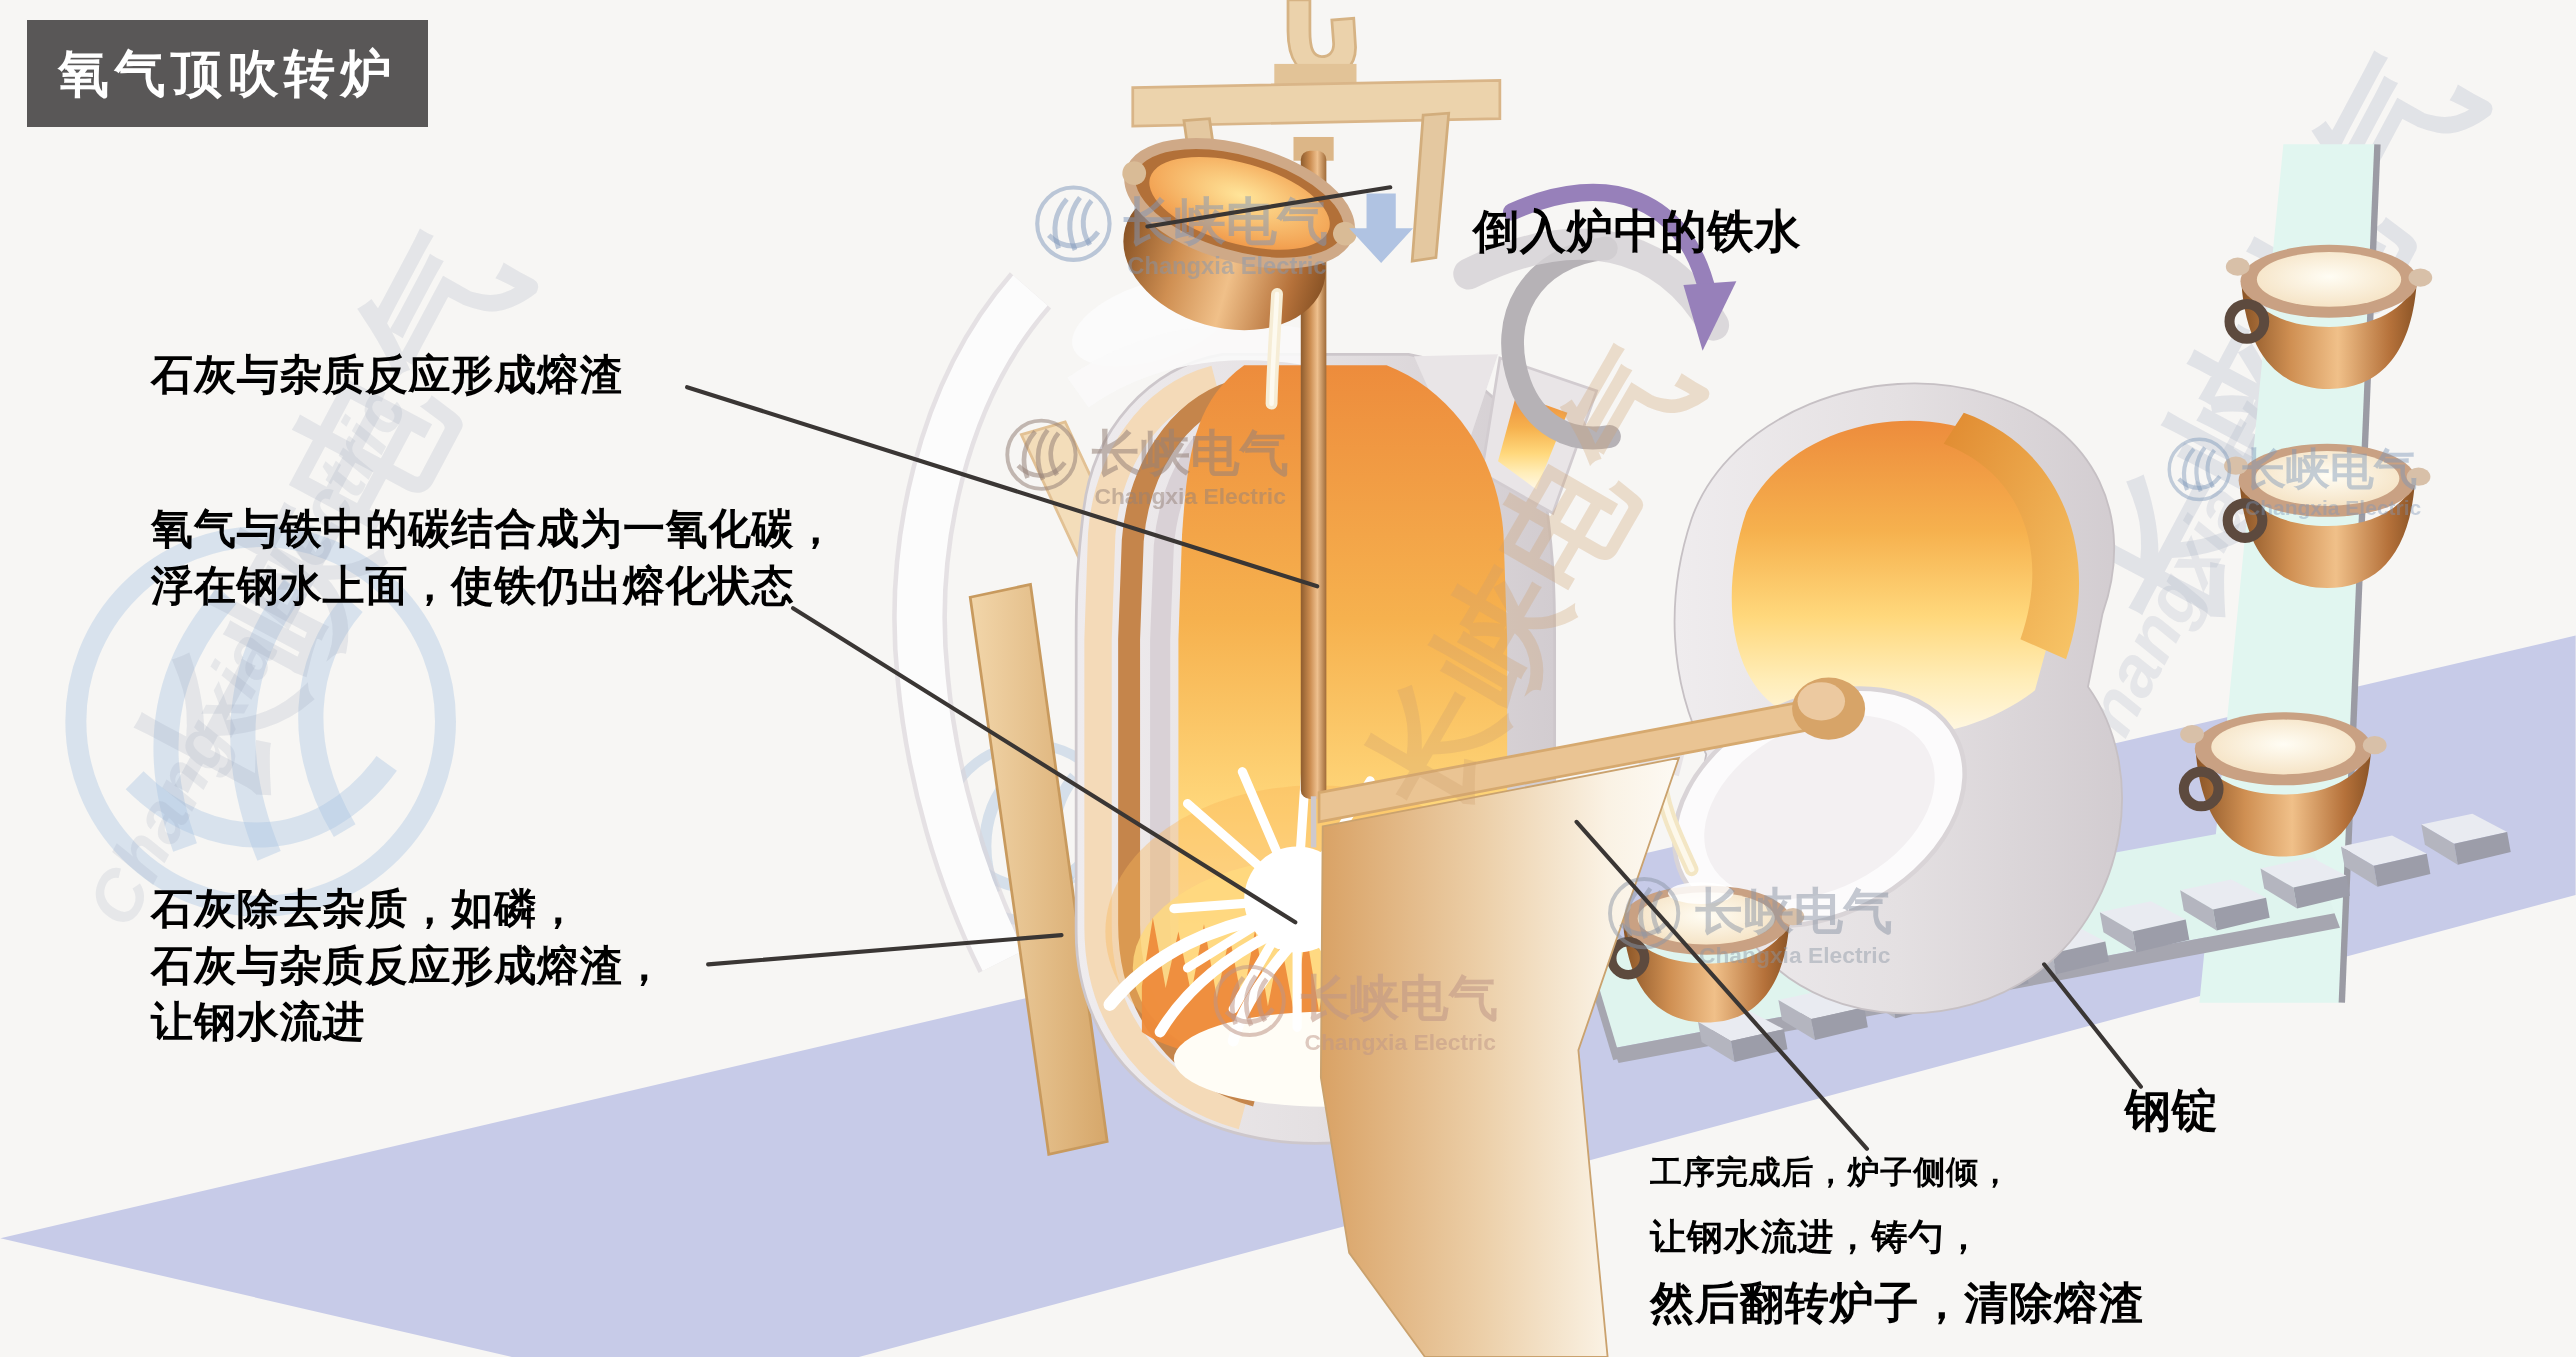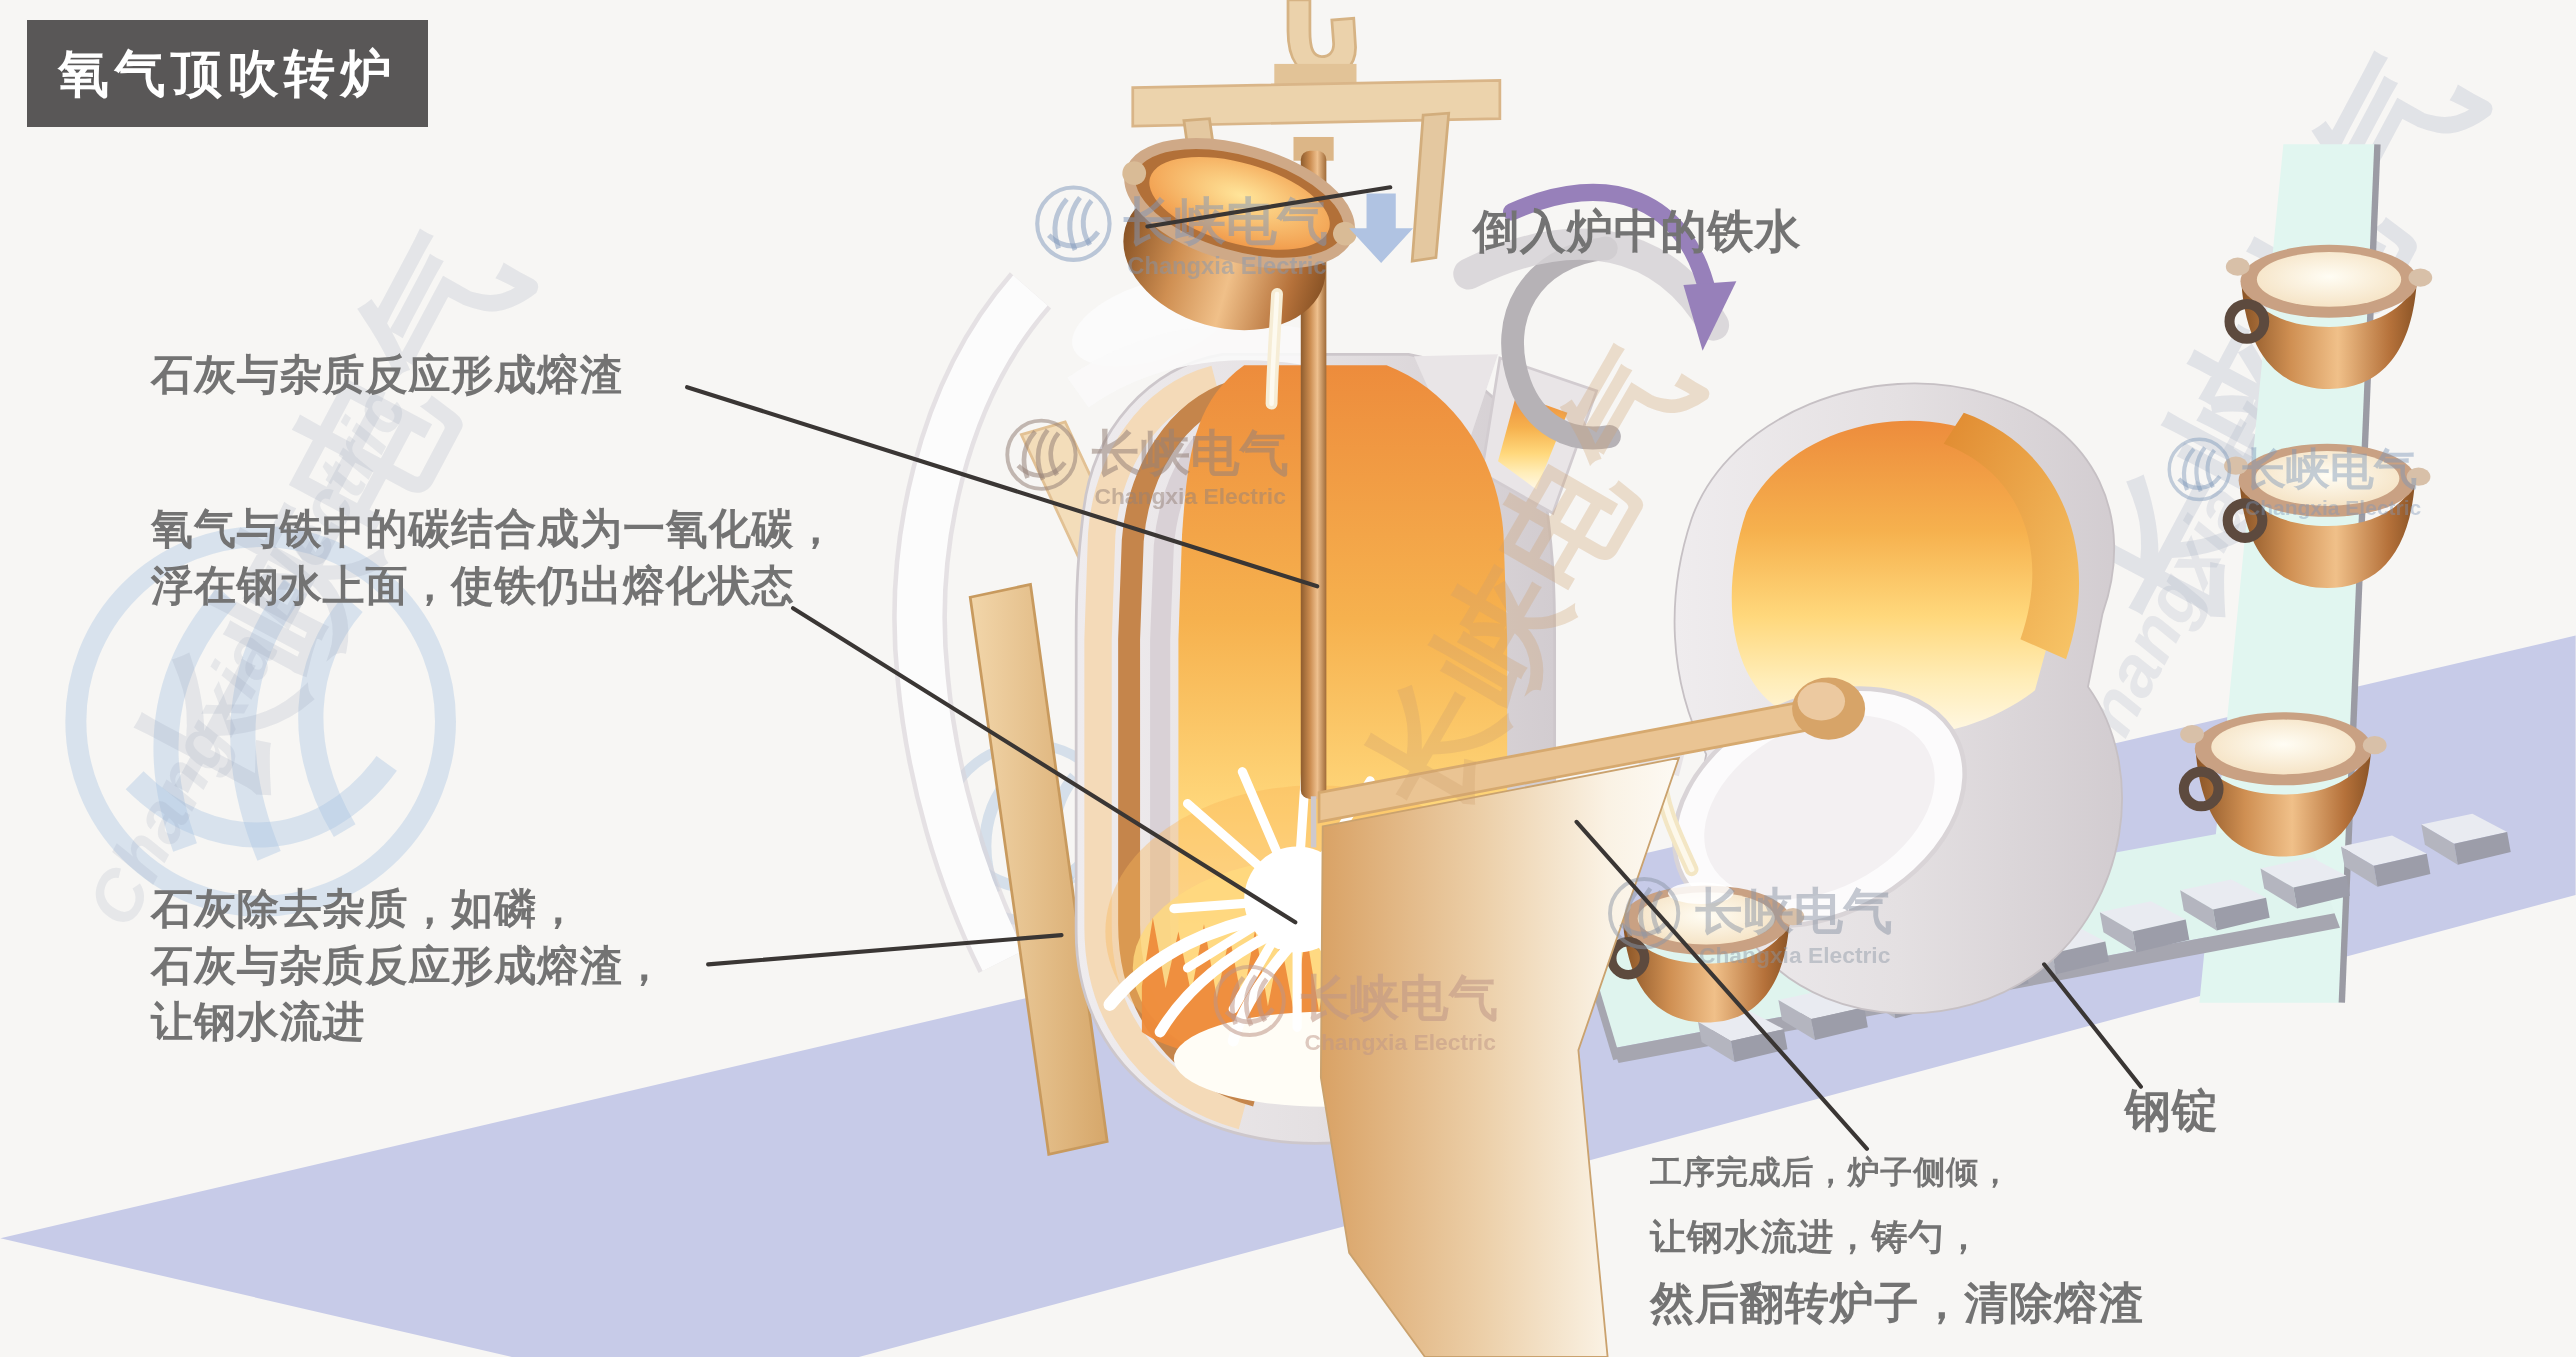--- a/index.html
+++ b/index.html
@@ -3,21 +3,21 @@
 <meta charset="utf-8">
 <style>
   html,body{margin:0;padding:0;background:#e9e9e9;}
   .stage{
     position:relative;width:2576px;height:1357px;overflow:hidden;
     background:#f7f6f4;
     font-family:"Liberation Sans","DejaVu Sans",sans-serif;
   }
   .stage svg{position:absolute;left:0;top:0;}
   .ann{
-    position:absolute;color:#737373;font-weight:700;font-size:42px;
+    position:absolute;color:#000000;font-weight:700;font-size:42px;
     line-height:1.0;white-space:nowrap;letter-spacing:0.9px;
   }
   .ann.big{font-size:46px;}
   .title-box{
     position:absolute;left:27px;top:20px;height:77px;line-height:77px;
     background:#595757;color:#ffffff;font-size:51px;font-weight:700;
     padding:15px 31px;letter-spacing:5.5px;white-space:nowrap;
   }
   .wm-cn{font-weight:700;}
   .wm-en{font-weight:700;}

